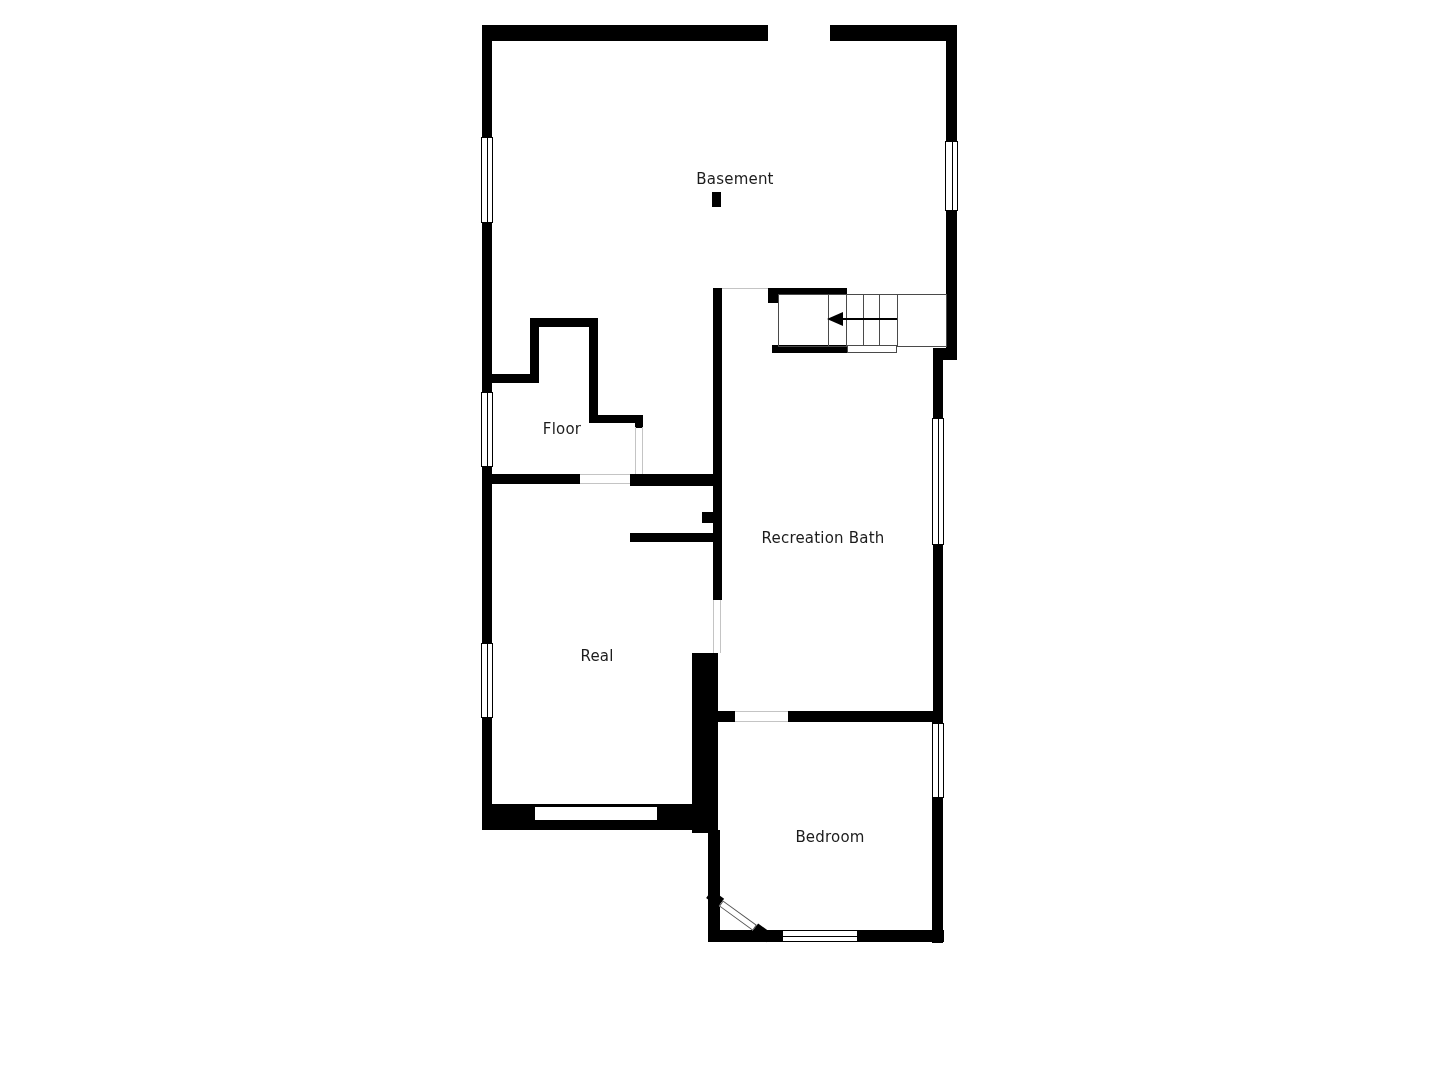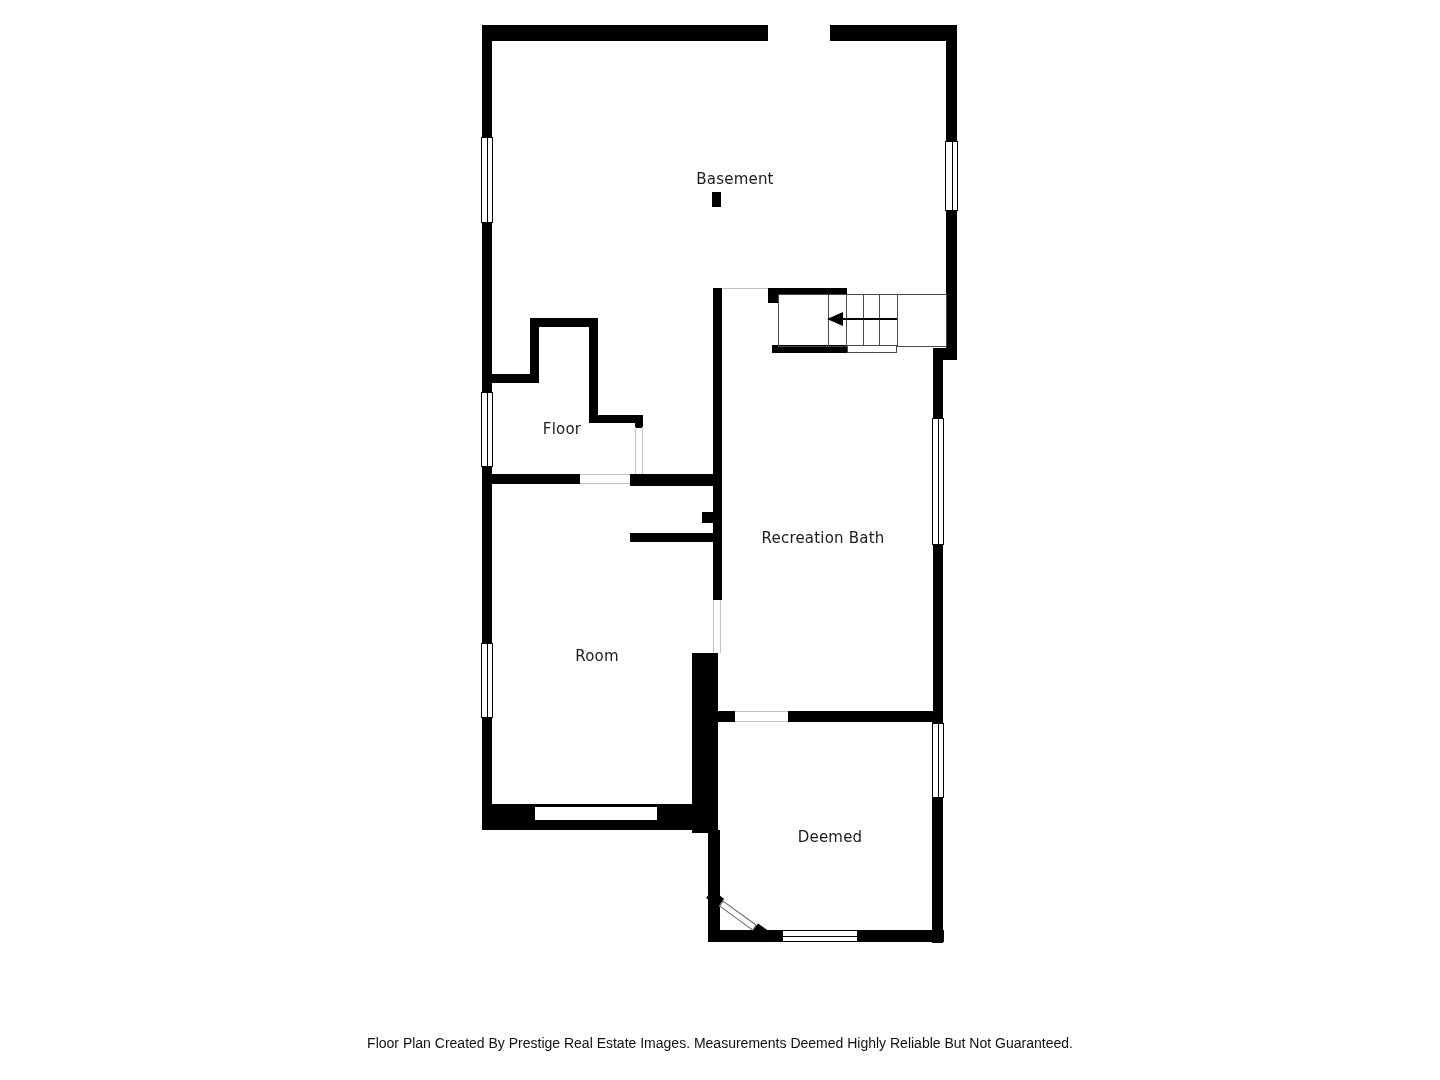--- a/index.html
+++ b/index.html
@@ -103,19 +103,18 @@
   <div class="arrow-head" style="left:827px;top:312px;"></div>
 
   <div class="diag-door">
     <div class="wedge" style="width:15px;"></div>
     <div class="leaf" style="width:42px;"></div>
     <div class="wedge" style="width:18px;"></div>
   </div>
 
   <div class="room-label" style="left:735px;top:179px;">Basement</div>
   <div class="room-label" style="left:562px;top:429px;">Floor</div>
-  <div class="room-label" style="left:597px;top:656px;">Room</div>
+  <div class="room-label" style="left:597px;top:656px;">Real</div>
   <div class="room-label" style="left:823px;top:538px;">Recreation Bath</div>
-  <div class="room-label" style="left:830px;top:837px;">Deemed</div>
+  <div class="room-label" style="left:830px;top:837px;">Bedroom</div>
 
-  <div class="footer-text">Floor Plan Created By Prestige Real Estate Images. Measurements Deemed Highly Reliable But Not Guaranteed.</div>
 
 </div>
 
 </body></html>

